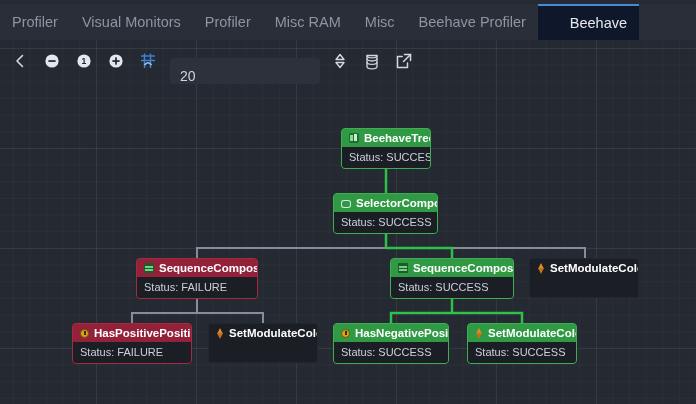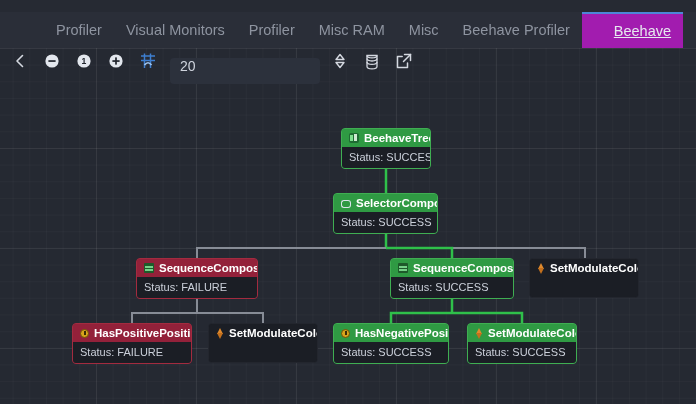--- a/index.html
+++ b/index.html
@@ -12,46 +12,44 @@
 
   #app {
     position: relative;
     width: 696px; height: 404px;
     overflow: hidden;
   }
 
   
   .tabbar {
     position: absolute;
-    left: 0; top: 12px;
+    left: 0; top: 4px;
     width: 696px; height: 36px;
     background: #2a2e38;
     display: flex;
     align-items: flex-end;
     box-sizing: border-box;
-    padding-left: 44px;
   }
   .tab {
     position: relative;
     height: 36px;
     padding: 0 12px;
     display: flex;
     align-items: center;
     gap: 6px;
     font-size: 14.5px;
     color: #8e94a0;
     box-sizing: border-box;
     white-space: nowrap;
   }
   .tab.active {
     color: #e6e9ef;
-    background: #a21caf;
+    background: #0f172a;
     border-top: 2px solid #4d86d6;
     padding-top: 0;
-    text-decoration: underline;
   }
   .tab-icon {
     width: 14px; height: 14px;
     display: inline-block;
     position: relative;
     flex: 0 0 auto;
   }
   .bee-icon {
     width: 13px; height: 11px;
     background: linear-gradient(100deg, #d8c070 0%, #d8c070 34%, #3b3622 34%, #3b3622 48%, #e0c878 48%, #e0c878 76%, #2f2b1a 76%, #2f2b1a 100%);
@@ -79,21 +77,21 @@
     color: #d4d8e0;
   }
   .tbtn svg { display: block; }
 
   .zoom-field {
     width: 150px; height: 26px;
     background: #2c313c;
     border-radius: 4px;
     margin-left: 6px;
     display: flex;
-    align-items: flex-start;
+    align-items: flex-end;
     padding-left: 10px;
     box-sizing: border-box;
     color: #cfd4dd;
     font-size: 14px;
     margin-top: 20px;
   }
 
   
   .canvas {
     position: absolute;

